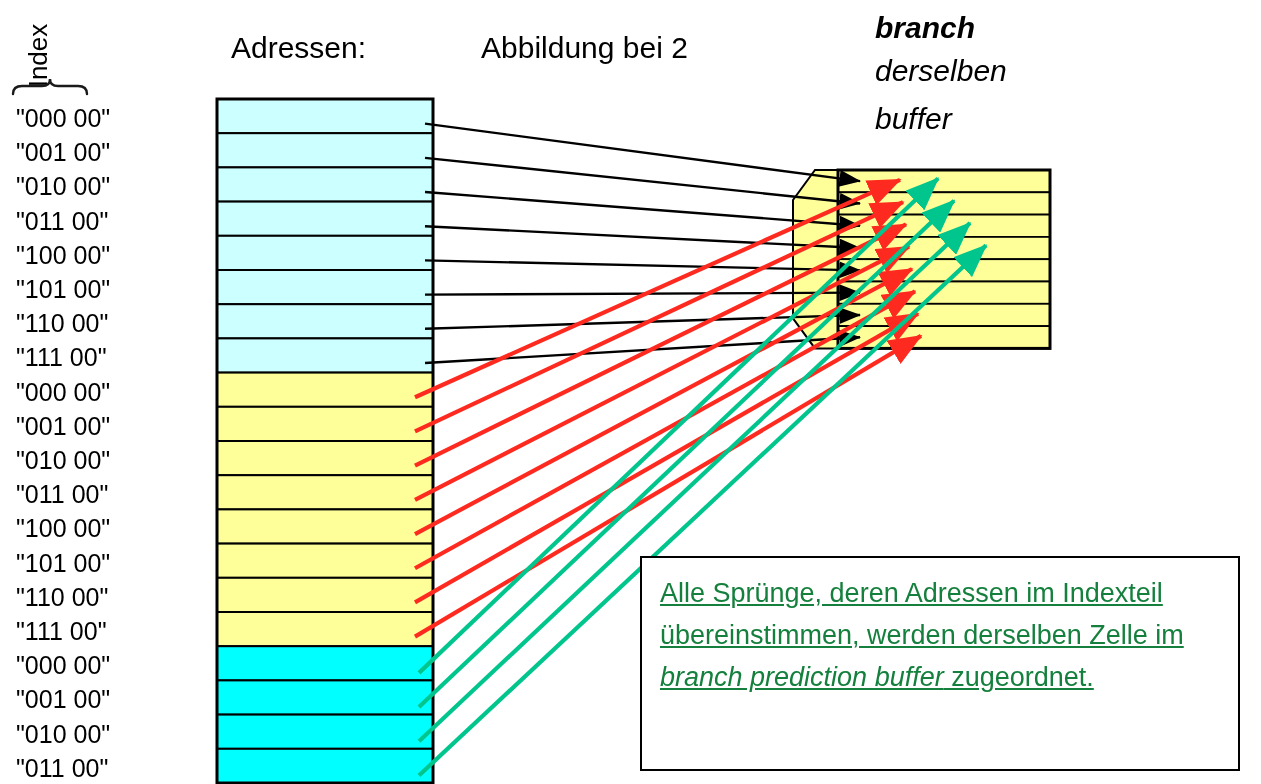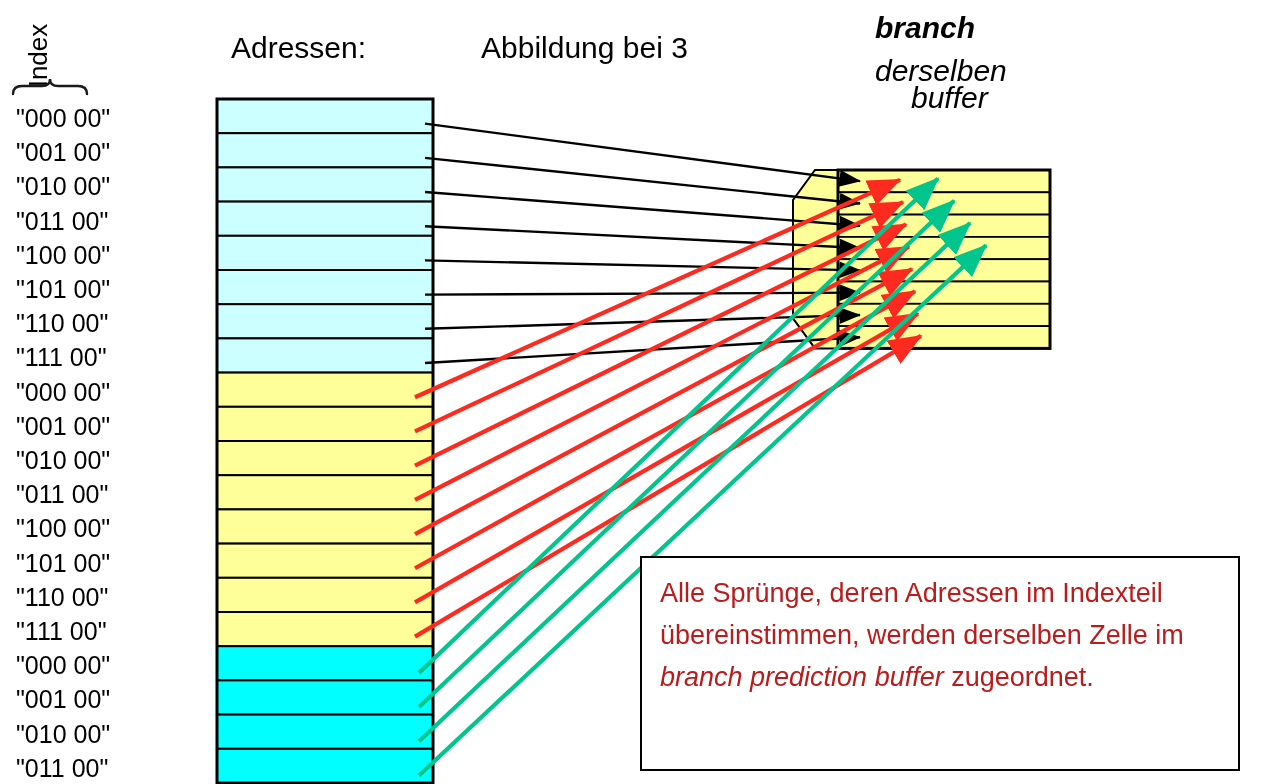--- a/index.html
+++ b/index.html
@@ -47,38 +47,39 @@
     width:600px;height:215px;
     border:2px solid #000;
     background:#fff;
     box-sizing:border-box;
     padding:14px 18px 0 18px;
   }
   #caption-box p{
     margin:0;
     font-size:27px;
     line-height:42px;
-    color:#b91c1c;
+    color:#15803d;
+    text-decoration:underline;
   }
   #caption-box i{font-style:italic;}
 </style>
 </head>
 <body>
 
 <div id="stage">
 
   <div id="index-label">
     <span>Index</span>
   </div>
 
   <div class="hdr" style="left:231px;top:30px;">Adressen:</div>
-  <div class="hdr" style="left:481px;top:30px;">Abbildung bei 3</div>
+  <div class="hdr" style="left:481px;top:30px;">Abbildung bei 2</div>
   <div class="hdr italic" style="left:875px;top:10px;font-weight:bold;">branch</div>
   <div class="hdr italic" style="left:875px;top:53px;">derselben</div>
-  <div class="hdr italic" style="left:875px;top:80px;margin-left:36px;">buffer</div>
+  <div class="hdr italic" style="left:875px;top:101px;">buffer</div>
 
   <div id="addr-column">
       <div class="addr" style="top: 106px;">"000 00"</div>
       <div class="addr" style="top: 140.2px;">"001 00"</div>
       <div class="addr" style="top: 174.4px;">"010 00"</div>
       <div class="addr" style="top: 208.6px;">"011 00"</div>
       <div class="addr" style="top: 242.8px;">"100 00"</div>
       <div class="addr" style="top: 277px;">"101 00"</div>
       <div class="addr" style="top: 311.2px;">"110 00"</div>
       <div class="addr" style="top: 345.4px;">"111 00"</div>

